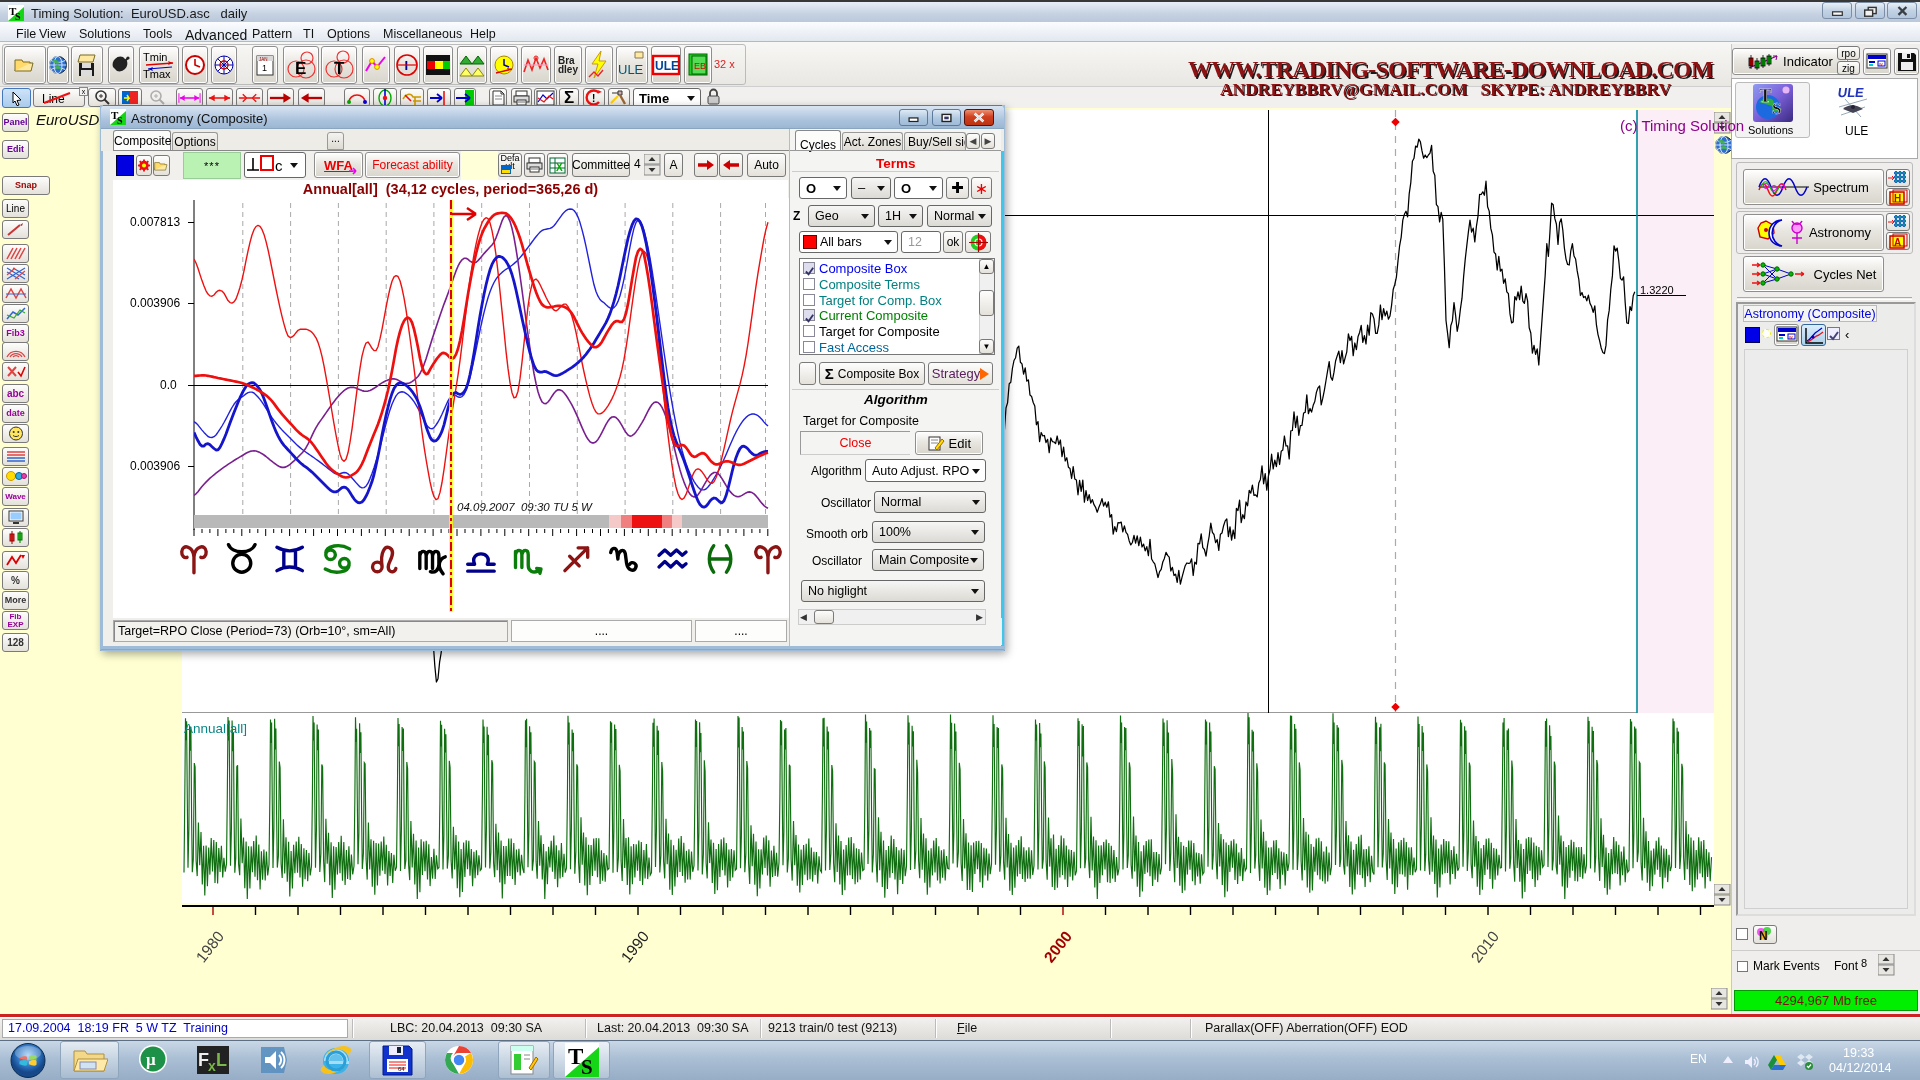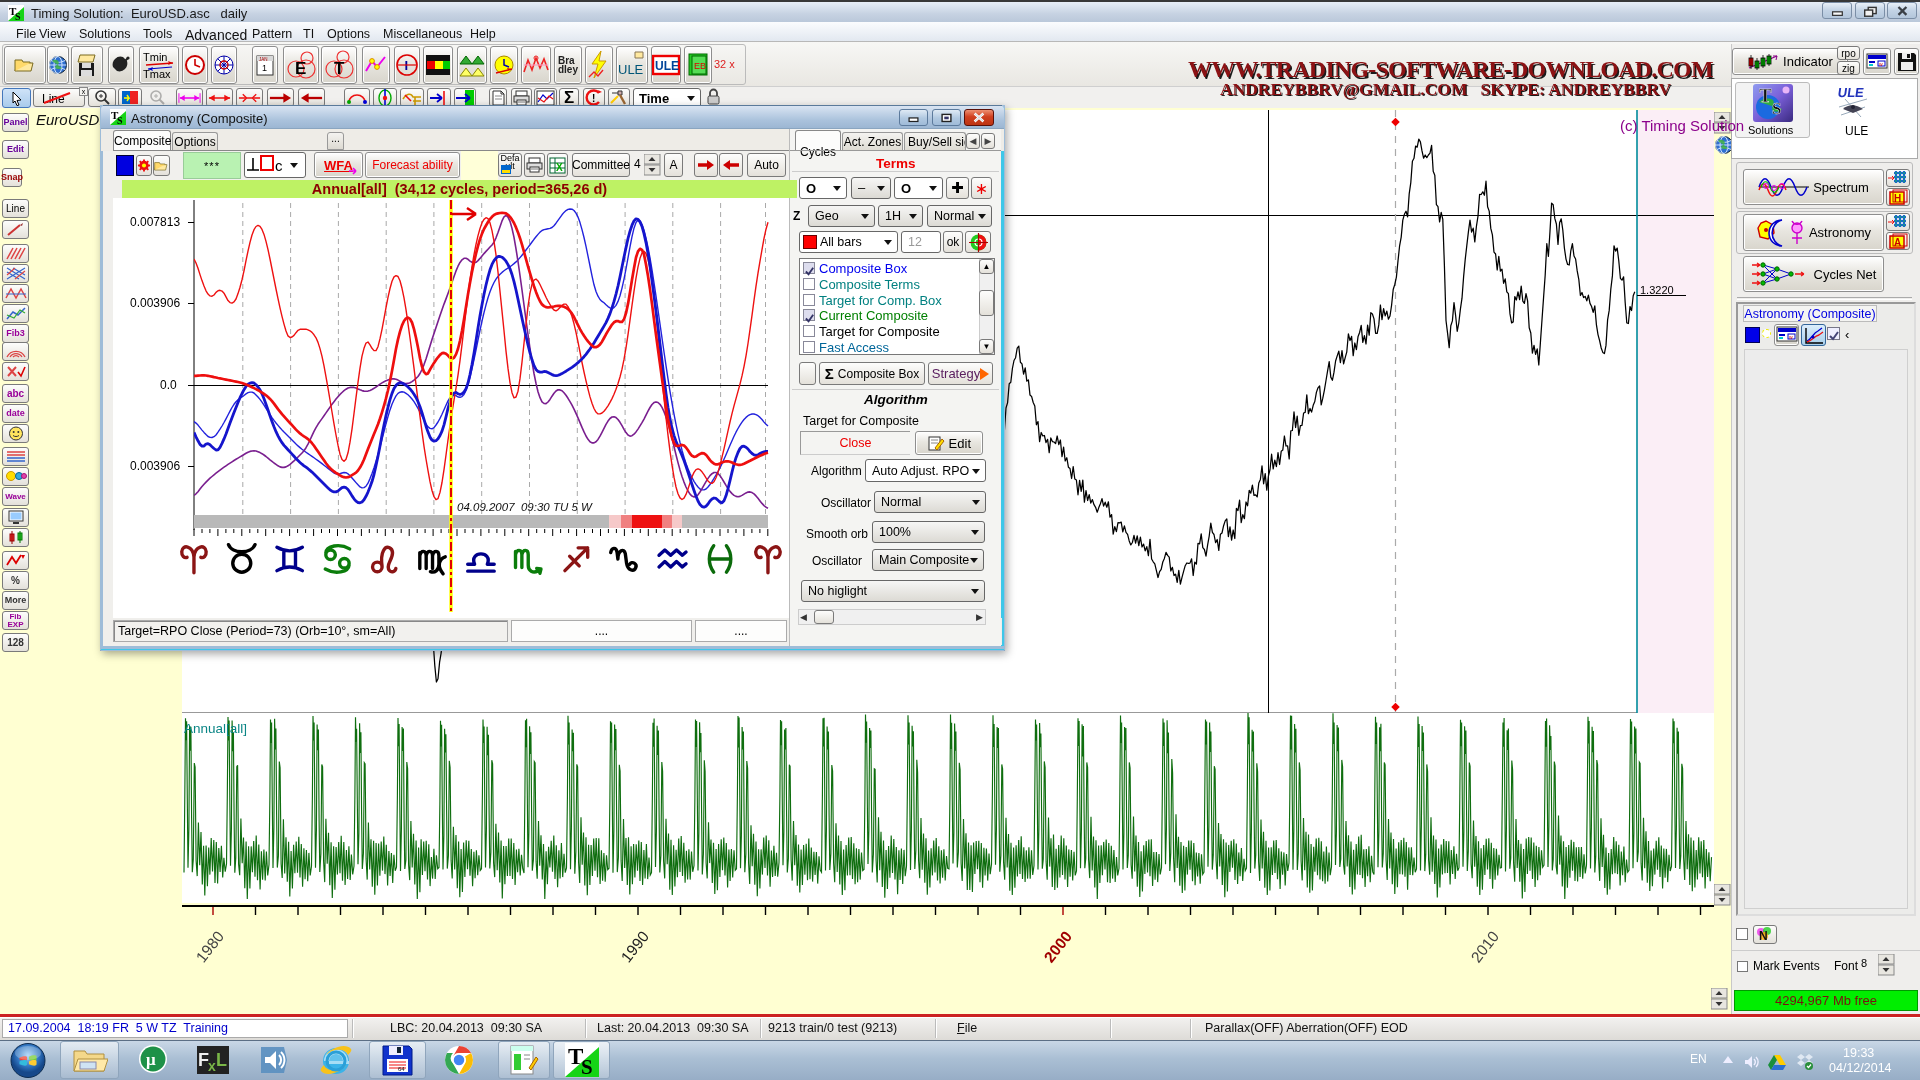--- a/index.html
+++ b/index.html
@@ -343,21 +343,21 @@
 <div class="ab" style="left:1188px;top:56px;width:515px;text-align:center;z-index:40;font-family:'Liberation Serif',serif;font-weight:bold;font-size:24px;letter-spacing:-0.8px;color:#8c1214;text-shadow:1.5px 1.5px 0 #1a1a1a;white-space:nowrap">WWW.TRADING-SOFTWARE-DOWNLOAD.COM</div>
 <div class="ab" style="left:1188px;top:79px;width:515px;text-align:center;z-index:40;font-family:'Liberation Serif',serif;font-weight:bold;font-size:17.5px;color:#8c1214;text-shadow:1.2px 1.2px 0 #1a1a1a;white-space:nowrap">ANDREYBBRV@GMAIL.COM&nbsp;&nbsp;&nbsp;SKYPE: ANDREYBBRV</div>
 <div class="ab" style="left:0;top:108px;width:1735px;height:906px;background:#ffffd2"></div>
 <div class="ab" style="left:0;top:108px;width:33px;height:906px;background:#ffffd2"></div>
 <div class="btn2 fl" style="left:2px;top:113px;width:27px;height:19px;line-height:9px;text-align:center">
     <b style="font-size:9px;color:#609">Panel</b>
   </div>
 <div class="btn2 fl" style="left:2px;top:140px;width:27px;height:19px;line-height:9px;text-align:center">
     <b style="font-size:9px;color:#609">Edit</b>
   </div>
-<div class="btn2 fl" style="left:2px;top:168px;width:20px;height:19px;line-height:9px;">
+<div class="btn2 fl" style="left:2px;top:176px;width:48px;height:19px;line-height:9px;">
     <b style="font-size:9px;color:#900">Snap</b>
   </div>
 <div class="btn2 fl" style="left:2px;top:199px;width:27px;height:19px;line-height:9px;text-align:center">
     <span style="font-size:10px">Line</span>
   </div>
 <div class="btn2 fl" style="left:2px;top:220px;width:27px;height:19px;line-height:9px;text-align:center">
     <svg width="22" height="15" viewBox="0 0 22 15">
       <path d="M3 13 L15 3" stroke="#c33" stroke-width="2"></path>
       <path d="M15 3 l3 -2 l-1 3 Z" fill="#933"></path>
     </svg>
@@ -850,21 +850,21 @@
       <path d="M17 6 l-7 -5 v10 Z" fill="#c00"></path>
     </svg>
   </div>
 <div class="btn2 fl" style="left:719px;top:153px;width:24px;height:24px;z-index:23">
     <svg width="18" height="12" viewBox="0 0 18 12">
       <path d="M7 6 L17 6" stroke="#c00" stroke-width="3.5"></path>
       <path d="M1 6 l7 -5 v10 Z" fill="#c00"></path>
     </svg>
   </div>
 <div class="btn2 fl" style="left:747px;top:153px;width:39px;height:24px;z-index:23;font-size:12px">Auto</div>
-<div class="ab fl" style="left:122px;top:180px;width:675px;height:18px;z-index:23;background:#bef264;font-size:14.5px;font-weight:bold;color:#8b0000">Annual[all]&nbsp;&nbsp;(34,12 cycles, period=365,26 d)</div>
+<div class="ab fl" style="left:113px;top:180px;width:675px;height:18px;z-index:23;background:#ffffff;font-size:14.5px;font-weight:bold;color:#8b0000">Annual[all]&nbsp;&nbsp;(34,12 cycles, period=365,26 d)</div>
 <div class="ab" style="left:113px;top:198px;width:676px;height:420px;z-index:22;background:#fff"></div>
 <svg class="ab" style="left:113px;top:198px;z-index:23" width="676" height="420" viewBox="113 198 676 420">
 <line x1="194" y1="200" x2="194" y2="530" stroke="#000"></line>
 <line x1="188" y1="222.5" x2="194" y2="222.5" stroke="#000"></line>
     <line x1="188" y1="303.5" x2="194" y2="303.5" stroke="#000"></line>
 <line x1="188" y1="385.5" x2="194" y2="385.5" stroke="#000"></line>
     <line x1="188" y1="466.5" x2="194" y2="466.5" stroke="#000"></line>
 <line x1="242.8" y1="203" x2="242.8" y2="514" stroke="#a9a9a9" stroke-width="1" stroke-dasharray="5,4"></line>
     <line x1="290.6" y1="203" x2="290.6" y2="514" stroke="#a9a9a9" stroke-width="1" stroke-dasharray="5,4"></line>
     <line x1="338.4" y1="203" x2="338.4" y2="514" stroke="#a9a9a9" stroke-width="1" stroke-dasharray="5,4"></line>
@@ -1013,21 +1013,21 @@
 <div class="ab" style="left:130px;top:215px;z-index:23;font-size:12px">0.007813</div>
 <div class="ab" style="left:130px;top:296px;z-index:23;font-size:12px">0.003906</div>
 <div class="ab" style="left:160px;top:378px;z-index:23;font-size:12px">0.0</div>
 <div class="ab" style="left:130px;top:459px;z-index:23;font-size:12px">0.003906</div>
 <div class="ab" style="left:457px;top:501px;z-index:24;font-size:11.5px;font-style:italic;color:#111">04.09.2007&nbsp; 09:30 TU&nbsp;5 W</div>
 <div class="ab" style="left:103px;top:618px;width:899px;height:27px;z-index:22;background:#f0efec"></div>
 <div class="ab" style="left:113px;top:620px;width:395px;height:22px;z-index:23;background:#f2f1ee;border:1px solid #aaa;box-shadow:inset 1px 1px 0 #888;font-size:12.5px;padding:3px 0 0 4px">Target=RPO Close (Period=73) (Orb=10°, sm=All)</div>
 <div class="ab fl" style="left:511px;top:620px;width:181px;height:22px;z-index:23;background:#fdfdfc;border:1px solid #aaa;font-size:12px">....</div>
 <div class="ab fl" style="left:695px;top:620px;width:92px;height:22px;z-index:23;background:#fdfdfc;border:1px solid #aaa;font-size:12px">....</div>
 <div class="ab" style="left:789px;top:129px;width:212px;height:517px;z-index:22;background:#f4f4f2;border-left:1px solid #bbb"></div>
-<div class="ab" style="left:795px;top:130px;width:46px;height:21px;z-index:23;background:#fcfcfb;border:1px solid #888;border-bottom:none;border-radius:3px 3px 0 0;font-size:12px;text-align:center;padding-top:14px">Cycles</div>
+<div class="ab" style="left:795px;top:130px;width:46px;height:21px;z-index:23;background:#fcfcfb;border:1px solid #888;border-bottom:none;border-radius:3px 3px 0 0;font-size:12px;text-align:center;padding-top:7px">Cycles</div>
 <div class="ab" style="left:842px;top:132px;width:61px;height:19px;z-index:23;background:linear-gradient(#f4f3f0,#dddad2);border:1px solid #999;border-bottom:none;border-radius:3px 3px 0 0;font-size:12px;text-align:center;padding-top:2px">Act. Zones</div>
 <div class="ab" style="left:904px;top:132px;width:62px;height:19px;z-index:23;background:linear-gradient(#f4f3f0,#dddad2);border:1px solid #999;border-bottom:none;border-radius:3px 3px 0 0;font-size:12px;padding:2px 0 0 3px;overflow:hidden;white-space:nowrap">Buy/Sell sig</div>
 <div class="btn2 fl" style="left:966px;top:133px;width:14px;height:16px;z-index:23;font-size:9px;color:#444">◀</div>
 <div class="btn2 fl" style="left:981px;top:133px;width:14px;height:16px;z-index:23;font-size:9px;color:#444">▶</div>
 <div class="ab" style="left:790px;top:150px;width:211px;height:1px;z-index:23;background:#999"></div>
 <div class="ab" style="left:876px;top:156px;z-index:23;font-size:13.5px;font-weight:bold;color:#e00">Terms</div>
 <div class="ab" style="left:792px;top:171px;width:207px;height:1px;z-index:23;background:#ccc"></div>
 <div class="combo" style="left:799px;top:177px;width:48px;height:22px;z-index:23">
     <span style="position:absolute;left:6px;top:3px;font-size:13px;font-weight:bold">O</span>
     <span class="car"></span>

